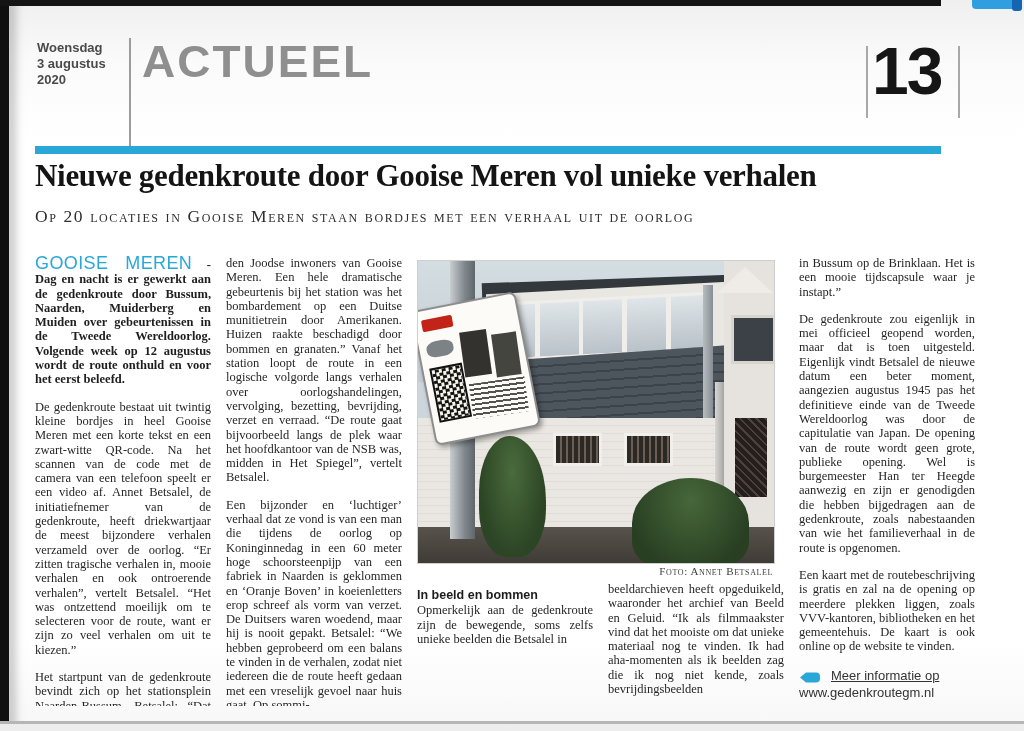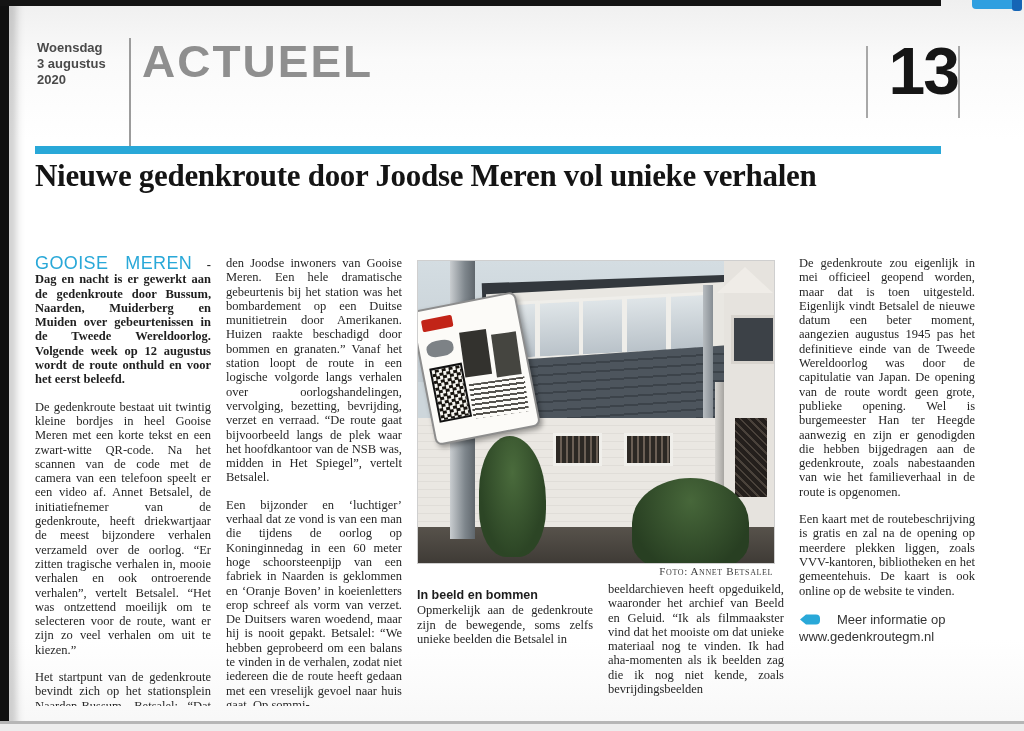--- a/index.html
+++ b/index.html
@@ -17,21 +17,21 @@
 
   
   .dateblock{position:absolute;left:37px;top:40px;width:96px;
              font-family:"Liberation Sans",sans-serif;font-weight:bold;font-size:13px;
              line-height:16px;color:#4a4a4a;}
   .mast-divider{position:absolute;left:129px;top:38px;width:2px;height:110px;background:#9c9c9c;}
   .section-title{position:absolute;left:142px;top:36px;
                  font-family:"Liberation Sans",sans-serif;font-weight:bold;font-size:46px;
                  letter-spacing:2px;color:#8f8f8f;transform:scaleY(.96);transform-origin:top left;}
   .pageno-bar{position:absolute;top:46px;width:2px;height:72px;background:#a8a8a8;}
-  .pageno{position:absolute;left:872px;top:33px;width:86px;text-align:right;
+  .pageno{position:absolute;left:872px;top:33px;width:86px;text-align:left;
           font-family:"Liberation Sans",sans-serif;font-weight:bold;font-size:66px;color:#161616;
           letter-spacing:-2px;}
 
   
   .blue-rule{position:absolute;left:35px;top:146px;width:906px;height:8px;background:#29a8d8;}
   .headline{position:absolute;left:35px;top:158px;width:920px;
             font-size:31px;font-weight:bold;color:#141414;letter-spacing:-.3px;}
   .subheadline{position:absolute;left:35px;top:206px;width:920px;
                font-size:17.5px;font-variant:small-caps;letter-spacing:1.6px;color:#2d2d2d;}
 
@@ -83,21 +83,21 @@
   .ph-sign .s-th1{left:40%;top:22%;width:26%;height:34%;background:#33322e;transform:rotate(3deg);}
   .ph-sign .s-th2{left:70%;top:28%;width:24%;height:32%;background:#454540;transform:rotate(3deg);}
   .ph-sign .s-t1{left:40%;top:62%;width:54%;height:26%;
                  background:repeating-linear-gradient(180deg,#55534e 0 2px,#fcfbf8 2px 5px);transform:rotate(3deg);}
   .caption{position:absolute;left:417px;top:565px;width:356px;text-align:right;
            font-size:11px;font-variant:small-caps;letter-spacing:.6px;color:#3c3c3c;}
 
   
   .more-info{margin-top:11px;font-family:"Liberation Sans",sans-serif;font-size:13px;
              line-height:17px;color:#333;text-align:left;}
-  .mi-row{display:flex;align-items:center;gap:16px;}
+  .mi-row{display:flex;align-items:flex-end;gap:10px;text-decoration:underline;}
   .mi-icon{flex:0 0 auto;}
 </style>
 </head>
 <body>
 
 <div id="page">
 
   <div class="edge-left"></div>
   <div class="edge-top"></div>
   <div class="corner-logo"></div>
@@ -108,21 +108,22 @@
     <div>3 augustus</div>
     <div>2020</div>
   </div>
   <div class="mast-divider"></div>
   <div class="section-title">ACTUEEL</div>
   <div class="pageno-bar" style="left:866px"></div>
   <div class="pageno">13</div>
   <div class="pageno-bar" style="left:958px"></div>
 
   <div class="blue-rule"></div>
-  <h1 class="headline" style="margin:0">Nieuwe gedenkroute door Joodse Meren vol unieke verhalen</h1>
+  <h1 class="headline" style="margin:0">Nieuwe gedenkroute door Gooise Meren vol unieke verhalen</h1>
+  <div class="subheadline">Op 20 locaties in Gooise Meren staan bordjes met een verhaal uit de oorlog</div>
 
   <div class="col" id="col1">
     <p class="lead"><span class="dateline">GOOISE MEREN</span> <span>- Dag en nacht is er gewerkt aan de gedenkroute door Bussum, Naarden, Muiderberg en Muiden over gebeurtenissen in de Tweede Wereldoorlog. Volgende week op 12 augustus wordt de route onthuld en voor het eerst beleefd.</span></p>
     <p>De gedenkroute bestaat uit twintig kleine bordjes in heel Gooise Meren met een korte tekst en een zwart-witte QR-code. Na het scannen van de code met de camera van een telefoon speelt er een video af. Annet Betsalel, de initiatiefnemer van de gedenkroute, heeft driekwartjaar de meest bijzondere verhalen verzameld over de oorlog. “Er zitten tragische verhalen in, mooie verhalen en ook ontroerende verhalen”, vertelt Betsalel. “Het was ontzettend moeilijk om te selecteren voor de route, want er zijn zo veel verhalen om uit te kiezen.”</p>
     <p>Het startpunt van de gedenkroute bevindt zich op het stationsplein Naarden-Bussum. Betsalel: “Dat was het vertrekpunt naar concentratiekampen van honder-</p>
   </div>
 
   <div class="col" id="col2">
     <p>den Joodse inwoners van Gooise Meren. Een hele dramatische gebeurtenis bij het station was het bombardement op een Duitse munitietrein door Amerikanen. Huizen raakte beschadigd door bommen en granaten.” Vanaf het station loopt de route in een logische volgorde langs verhalen over oorlogshandelingen, vervolging, bezetting, bevrijding, verzet en verraad. “De route gaat bijvoorbeeld langs de plek waar het hoofdkantoor van de NSB was, midden in Het Spiegel”, vertelt Betsalel.</p>
     <p>Een bijzonder en ‘luchtiger’ verhaal dat ze vond is van een man die tijdens de oorlog op Koninginnedag in een 60 meter hoge schoorsteenpijp van een fabriek in Naarden is geklommen en ‘Oranje Boven’ in koeienletters erop schreef als vorm van verzet. De Duitsers waren woedend, maar hij is nooit gepakt. Betsalel: “We hebben geprobeerd om een balans te vinden in de verhalen, zodat niet iedereen die de route heeft gedaan met een vreselijk gevoel naar huis gaat. Op sommi-</p>
@@ -166,20 +167,21 @@
   <div class="col" id="col3b">
     <p class="subhead-inline">In beeld en bommen</p>
     <p>Opmerkelijk aan de gedenkroute zijn de bewegende, soms zelfs unieke beelden die Betsalel in</p>
   </div>
 
   <div class="col" id="col4b">
     <p>beeldarchieven heeft opgeduikeld, waaronder het archief van Beeld en Geluid. “Ik als filmmaakster vind dat het mooiste om dat unieke materiaal nog te vinden. Ik had aha-momenten als ik beelden zag die ik nog niet kende, zoals bevrijdingsbeelden</p>
   </div>
 
   <div class="col" id="col5">
+    <p>in Bussum op de Brinklaan. Het is een mooie tijdscapsule waar je instapt.”</p>
     <p>De gedenkroute zou eigenlijk in mei officieel geopend worden, maar dat is toen uitgesteld. Eigenlijk vindt Betsalel de nieuwe datum een beter moment, aangezien augustus 1945 pas het definitieve einde van de Tweede Wereldoorlog was door de capitulatie van Japan. De opening van de route wordt geen grote, publieke opening. Wel is burgemeester Han ter Heegde aanwezig en zijn er genodigden die hebben bijgedragen aan de gedenkroute, zoals nabestaanden van wie het familieverhaal in de route is opgenomen.</p>
     <p>Een kaart met de routebeschrijving is gratis en zal na de opening op meerdere plekken liggen, zoals VVV-kantoren, bibliotheken en het gemeentehuis. De kaart is ook online op de website te vinden.</p>
     <div class="more-info">
       <div class="mi-row">
         <svg class="mi-icon" width="22" height="13" viewBox="0 0 22 13">
           <path d="M1 6.5 L7 1.5 H17 a4 4 0 0 1 4 4 v2 a4 4 0 0 1 -4 4 H7 Z" fill="#29a8d8"></path>
         </svg>
         <span>Meer informatie op</span>
       </div>
       <div>www.gedenkroutegm.nl</div>

